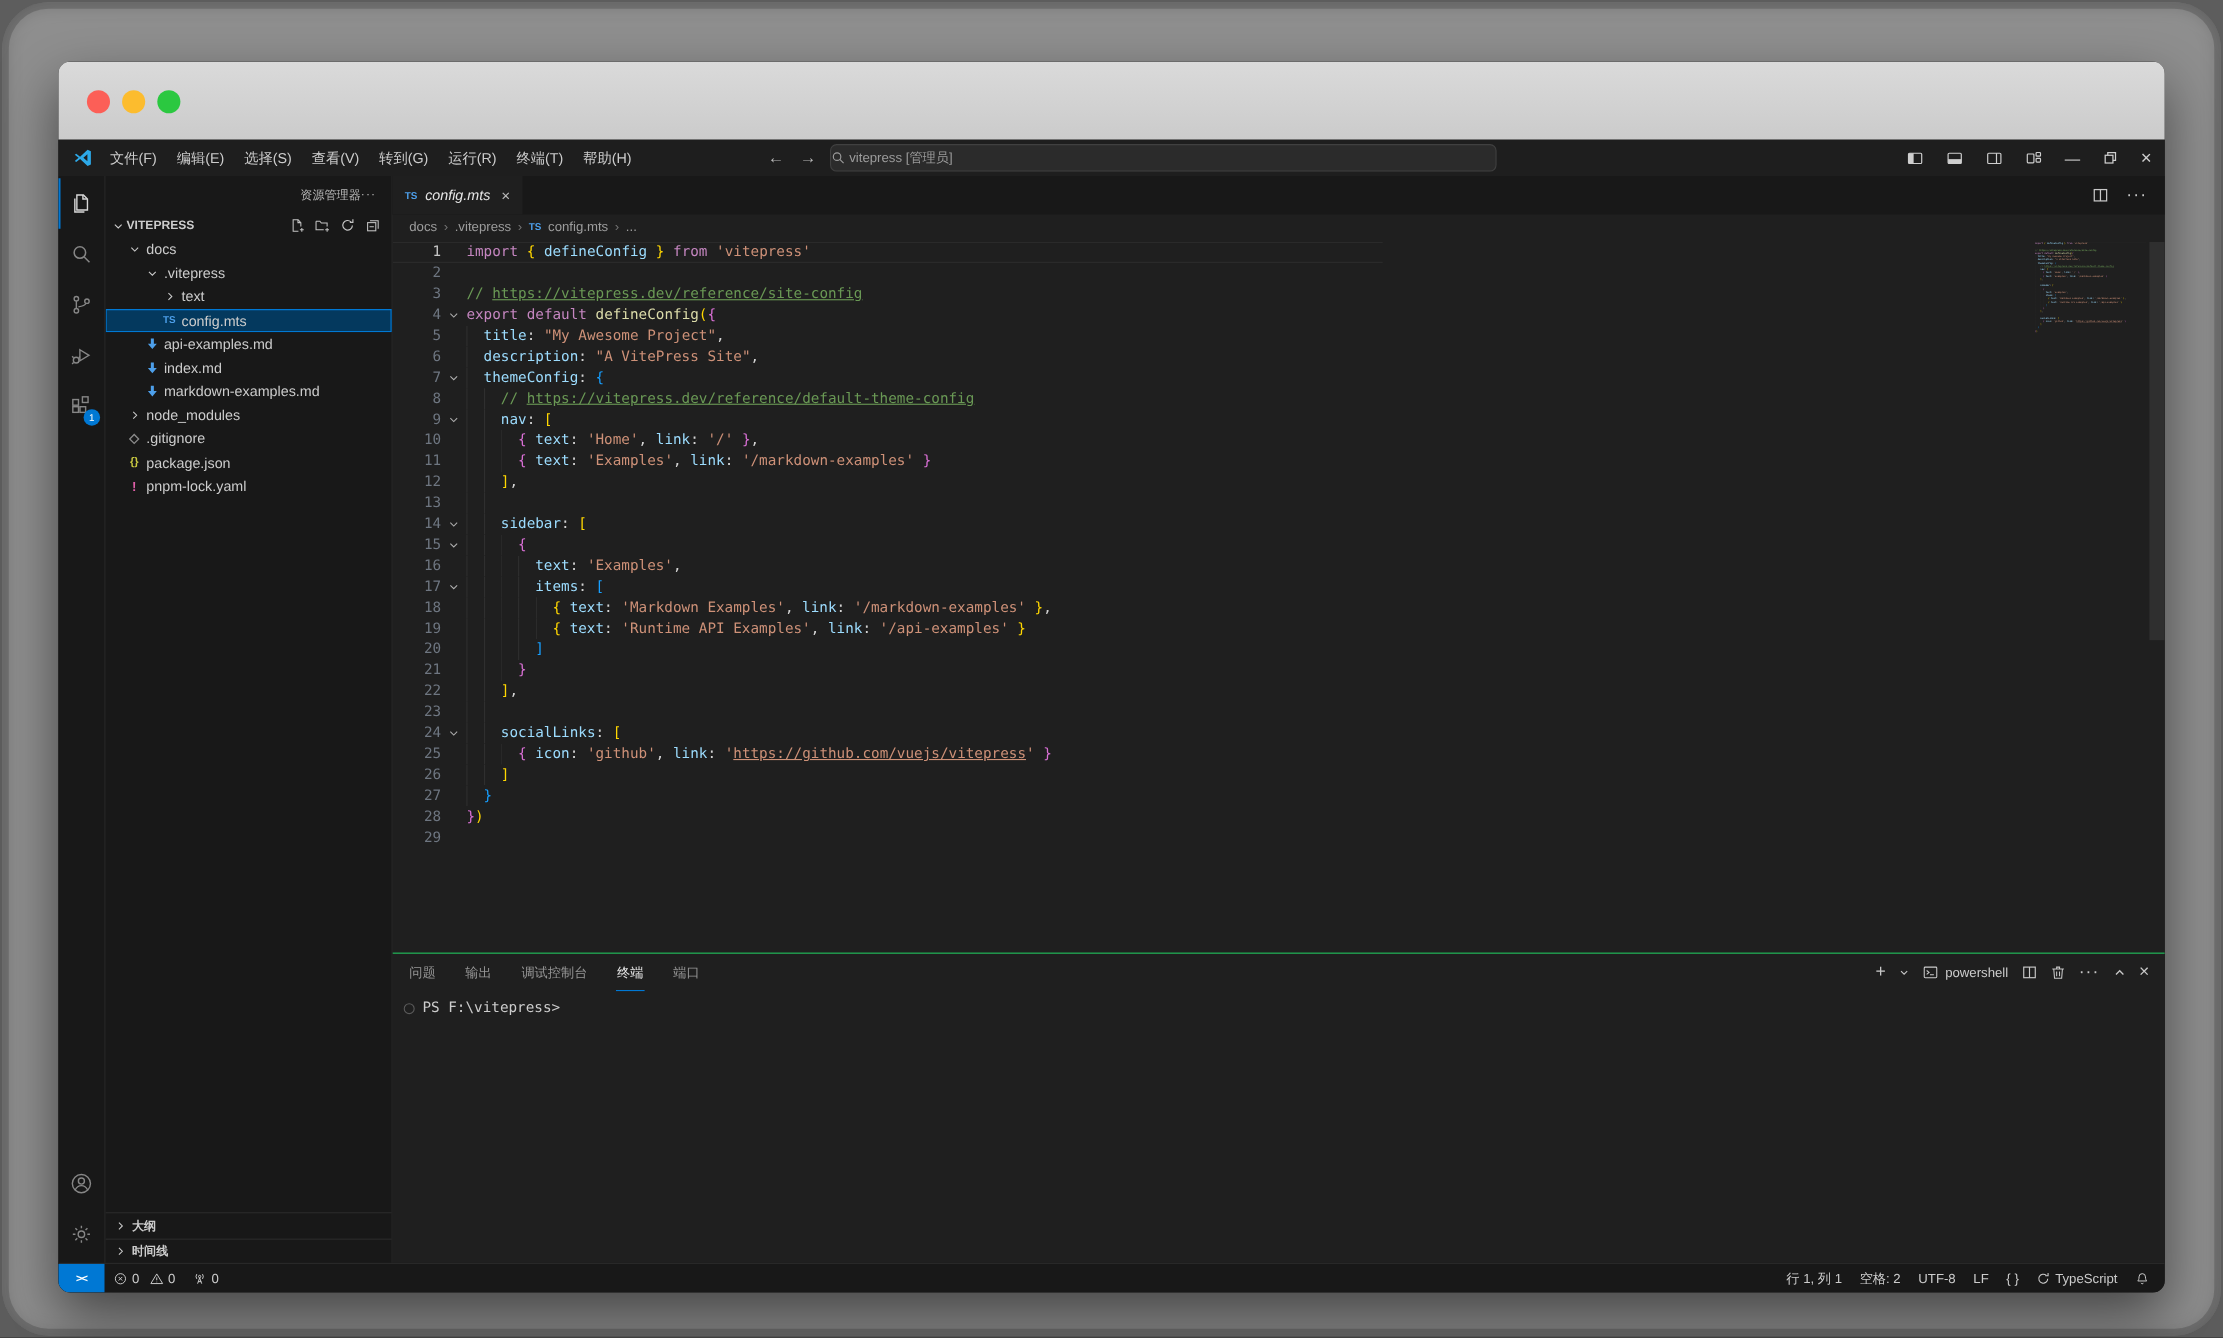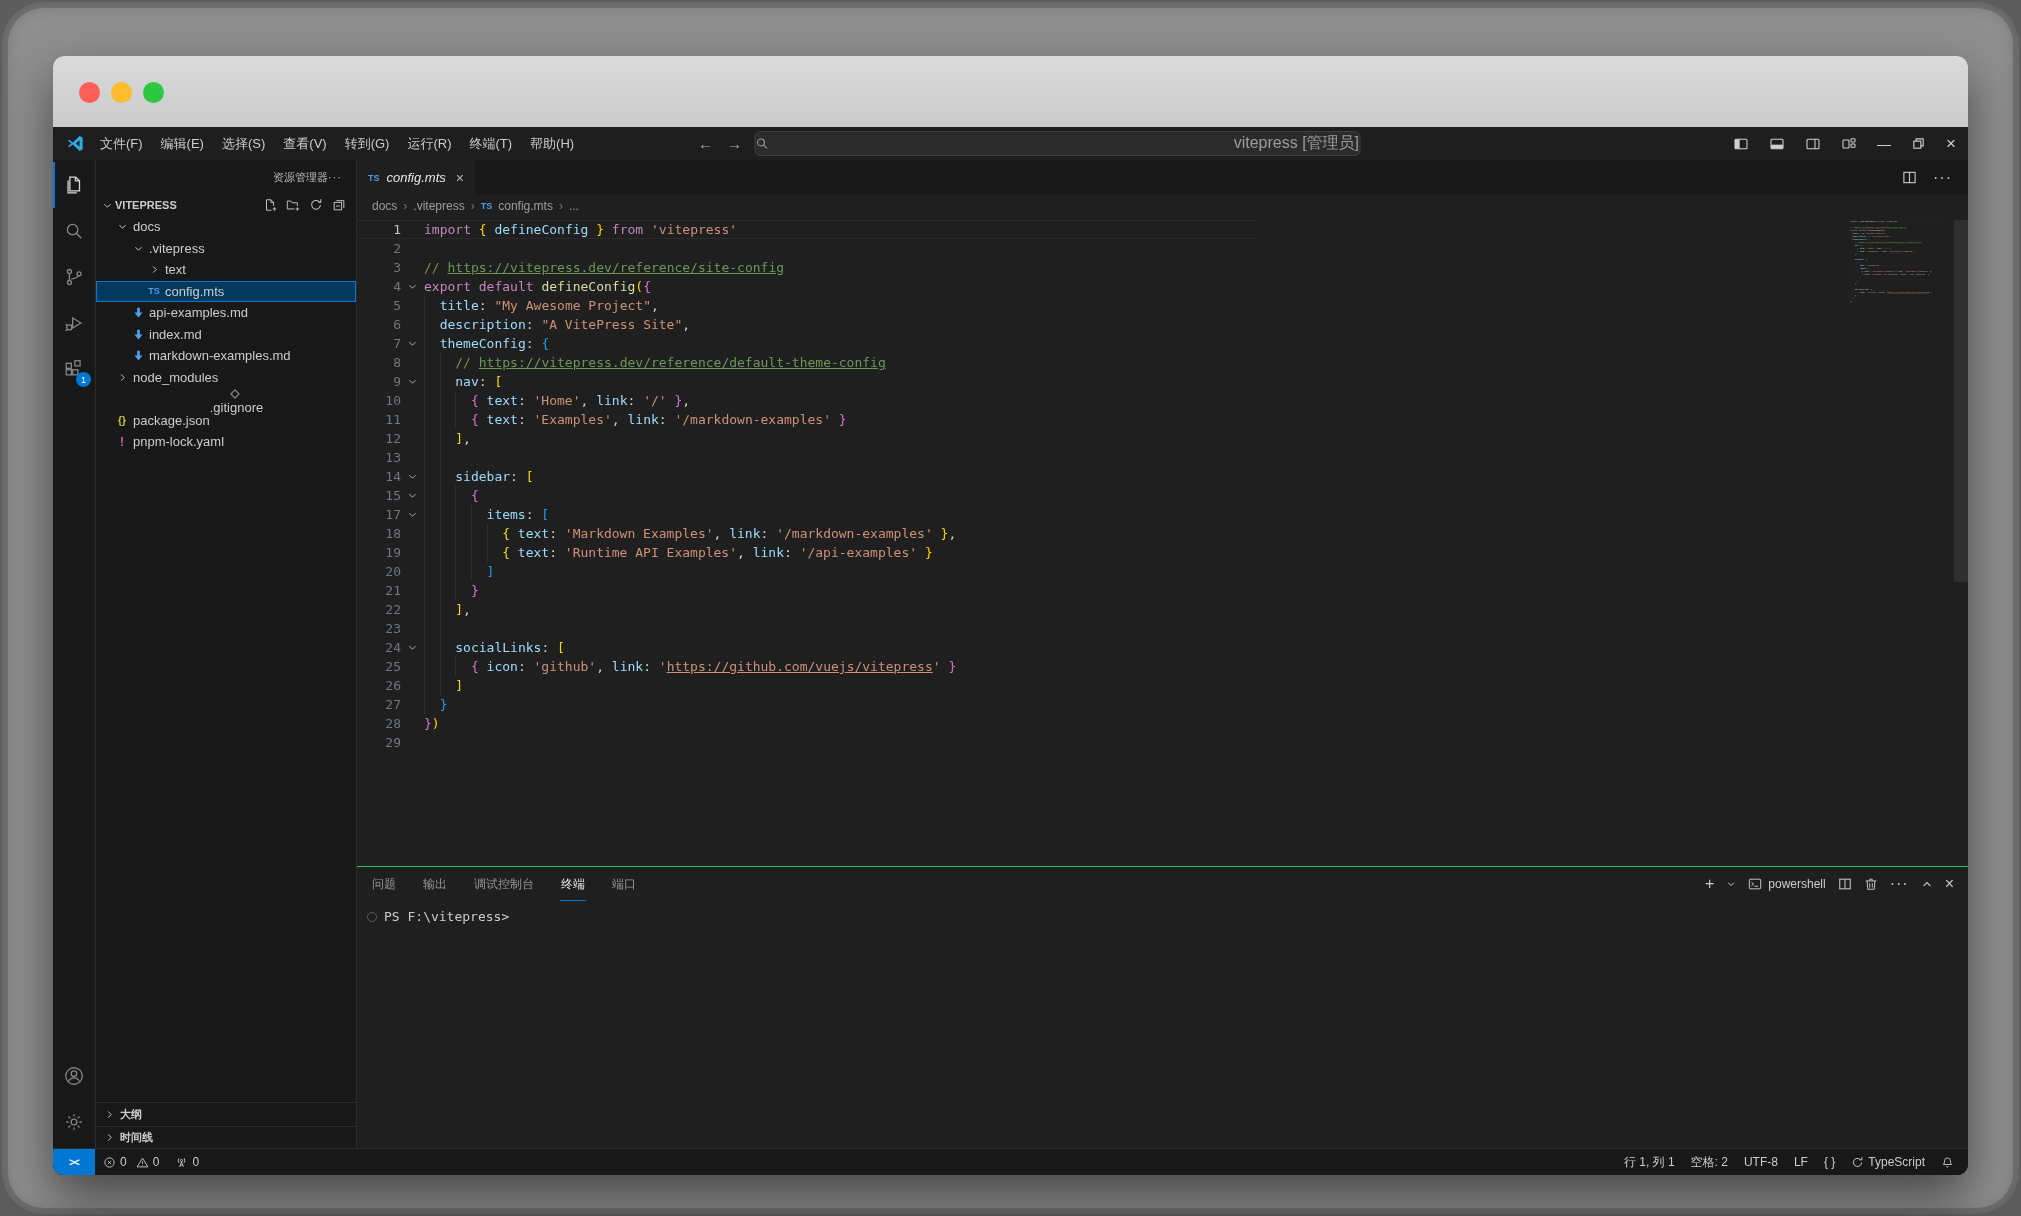--- a/index.html
+++ b/index.html
@@ -17,21 +17,21 @@
   .t-red{background:#fc5f57}.t-yellow{background:#fcbc2e}.t-green{background:#2bc840}
 
   
   .menubar{height:33px;background:#1e1e1e;display:flex;align-items:center;color:#cccccc;
        font-size:13px;position:relative}
   .vslogo{margin:0 6px 0 13px;display:flex}
   .menu-item{padding:1px 9px;border-radius:5px;cursor:default}
   .cc-wrap{position:absolute;left:50%;top:4px;transform:translateX(-47.2%);display:flex;align-items:center;gap:12px}
   .nav-arrows{display:flex;gap:14px;color:#b6b6b6;font-size:15px}
   .command-center{width:604px;height:23px;background:#2b2b2b;border:1px solid #404040;border-radius:6px;
-       color:#9c9c9c;font-size:16px;display:flex;align-items:center;justify-content:space-between;gap:22px}
+       color:#9c9c9c;font-size:12px;display:flex;align-items:center;justify-content:flex-start;gap:4px}
   .tb-right{position:absolute;right:12px;top:0;height:33px;display:flex;align-items:center;gap:20px;color:#cfcfcf}
 
   
   .main{position:absolute;top:104px;left:0;right:0;bottom:26px;display:flex}
 
   .activitybar{width:42px;background:#181818;border-right:1px solid #2b2b2b;display:flex;
        flex-direction:column;align-items:center;padding-top:2px}
   .act{width:42px;height:46px;display:flex;align-items:center;justify-content:center;color:#868686;position:relative}
   .act.active{color:#d7d7d7;box-shadow:inset 2px 0 0 #0078d4}
   .act .badge{position:absolute;right:4px;bottom:5px;min-width:15px;height:15px;border-radius:50%;
@@ -345,21 +345,21 @@
             <span class="tree-label">markdown-examples.md</span>
           </div>
           <div class="tree-row" style="padding-left: 18px;">
             <span class="slot">
               <svg width="11" height="11" viewBox="0 0 16 16" fill="none" stroke="currentColor" stroke-width="1.4">
                 <path d="M6 3.5l4.5 4.5L6 12.5"></path>
               </svg>
             </span>
             <span class="tree-label">node_modules</span>
           </div>
-          <div class="tree-row" style="padding-left: 18px; flex-direction: column;">
+          <div class="tree-row" style="padding-left: 18px;">
             <span class="slot">
               <svg width="12" height="12" viewBox="0 0 16 16">
                 <rect x="4.2" y="4.2" width="7.6" height="7.6" fill="none" stroke="#8a8a8a" stroke-width="1.6" transform="rotate(45 8 8)"></rect>
               </svg>
             </span>
             <span class="tree-label">.gitignore</span>
           </div>
           <div class="tree-row" style="padding-left: 18px;">
             <span class="slot">
               <span class="fi fi-json">{}</span>
@@ -440,20 +440,21 @@
             <div class="cl"><span class="ln">10</span><span class="fold"></span><span class="cbody"><span class="ig"></span><span class="ig"></span><span class="ig"></span><span class="b1">{</span><span class="pun"> </span><span class="id">text</span><span class="pun">: </span><span class="str">'Home'</span><span class="pun">, </span><span class="id">link</span><span class="pun">: </span><span class="str">'/'</span><span class="pun"> </span><span class="b1">}</span><span class="pun">,</span></span></div>
             <div class="cl"><span class="ln">11</span><span class="fold"></span><span class="cbody"><span class="ig"></span><span class="ig"></span><span class="ig"></span><span class="b1">{</span><span class="pun"> </span><span class="id">text</span><span class="pun">: </span><span class="str">'Examples'</span><span class="pun">, </span><span class="id">link</span><span class="pun">: </span><span class="str">'/markdown-examples'</span><span class="pun"> </span><span class="b1">}</span></span></div>
             <div class="cl"><span class="ln">12</span><span class="fold"></span><span class="cbody"><span class="ig"></span><span class="ig"></span><span class="b0">]</span><span class="pun">,</span></span></div>
             <div class="cl"><span class="ln">13</span><span class="fold"></span><span class="cbody"><span class="ig"></span><span class="ig"></span></span></div>
             <div class="cl"><span class="ln">14</span><span class="fold"><svg width="11" height="11" viewBox="0 0 16 16" fill="none" stroke="currentColor" stroke-width="1.4">
                   <path d="M3.5 6l4.5 4.5L12.5 6"></path>
                 </svg></span><span class="cbody"><span class="ig"></span><span class="ig"></span><span class="id">sidebar</span><span class="pun">: </span><span class="b0">[</span></span></div>
             <div class="cl"><span class="ln">15</span><span class="fold"><svg width="11" height="11" viewBox="0 0 16 16" fill="none" stroke="currentColor" stroke-width="1.4">
                   <path d="M3.5 6l4.5 4.5L12.5 6"></path>
                 </svg></span><span class="cbody"><span class="ig"></span><span class="ig"></span><span class="ig"></span><span class="b1">{</span></span></div>
+            <div class="cl"><span class="ln">16</span><span class="fold"></span><span class="cbody"><span class="ig"></span><span class="ig"></span><span class="ig"></span><span class="ig"></span><span class="id">text</span><span class="pun">: </span><span class="str">'Examples'</span><span class="pun">,</span></span></div>
             <div class="cl"><span class="ln">17</span><span class="fold"><svg width="11" height="11" viewBox="0 0 16 16" fill="none" stroke="currentColor" stroke-width="1.4">
                   <path d="M3.5 6l4.5 4.5L12.5 6"></path>
                 </svg></span><span class="cbody"><span class="ig"></span><span class="ig"></span><span class="ig"></span><span class="ig"></span><span class="id">items</span><span class="pun">: </span><span class="b2">[</span></span></div>
             <div class="cl"><span class="ln">18</span><span class="fold"></span><span class="cbody"><span class="ig"></span><span class="ig"></span><span class="ig"></span><span class="ig"></span><span class="ig"></span><span class="b0">{</span><span class="pun"> </span><span class="id">text</span><span class="pun">: </span><span class="str">'Markdown Examples'</span><span class="pun">, </span><span class="id">link</span><span class="pun">: </span><span class="str">'/markdown-examples'</span><span class="pun"> </span><span class="b0">}</span><span class="pun">,</span></span></div>
             <div class="cl"><span class="ln">19</span><span class="fold"></span><span class="cbody"><span class="ig"></span><span class="ig"></span><span class="ig"></span><span class="ig"></span><span class="ig"></span><span class="b0">{</span><span class="pun"> </span><span class="id">text</span><span class="pun">: </span><span class="str">'Runtime API Examples'</span><span class="pun">, </span><span class="id">link</span><span class="pun">: </span><span class="str">'/api-examples'</span><span class="pun"> </span><span class="b0">}</span></span></div>
             <div class="cl"><span class="ln">20</span><span class="fold"></span><span class="cbody"><span class="ig"></span><span class="ig"></span><span class="ig"></span><span class="ig"></span><span class="b2">]</span></span></div>
             <div class="cl"><span class="ln">21</span><span class="fold"></span><span class="cbody"><span class="ig"></span><span class="ig"></span><span class="ig"></span><span class="b1">}</span></span></div>
             <div class="cl"><span class="ln">22</span><span class="fold"></span><span class="cbody"><span class="ig"></span><span class="ig"></span><span class="b0">]</span><span class="pun">,</span></span></div>
             <div class="cl"><span class="ln">23</span><span class="fold"></span><span class="cbody"><span class="ig"></span><span class="ig"></span></span></div>
             <div class="cl"><span class="ln">24</span><span class="fold"><svg width="11" height="11" viewBox="0 0 16 16" fill="none" stroke="currentColor" stroke-width="1.4">

